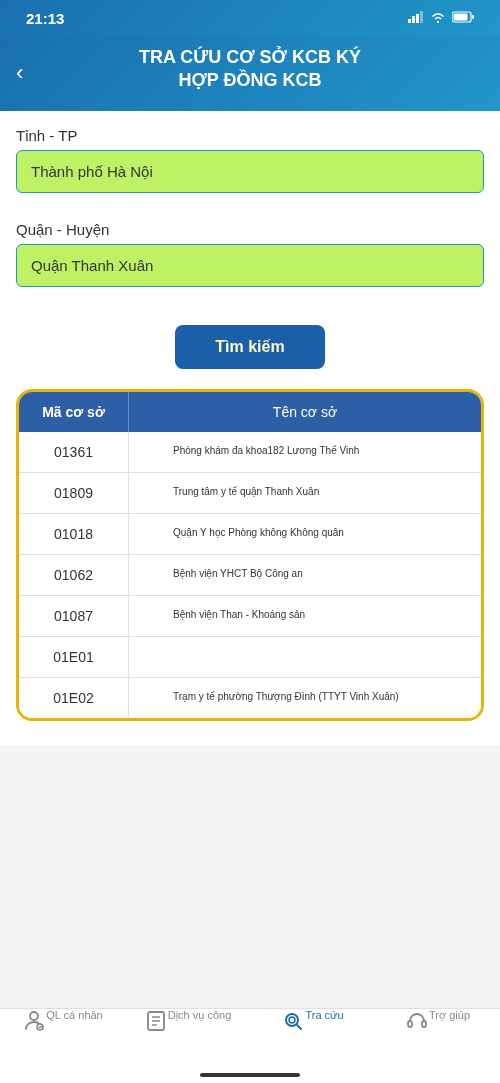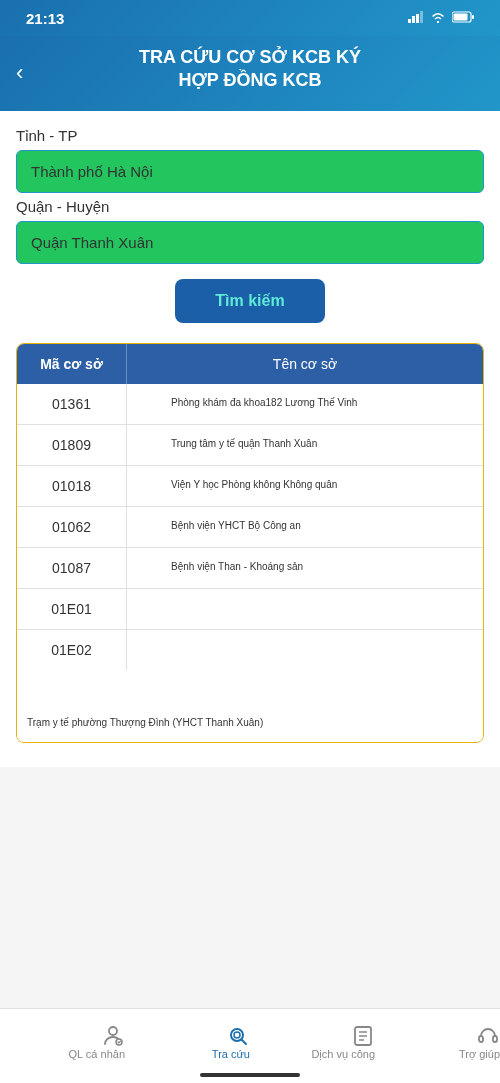--- a/index.html
+++ b/index.html
@@ -75,45 +75,45 @@
     }
 
     .input-field {
       width: 100%;
       border: 1.5px solid #2196c9;
       border-radius: 6px;
       padding: 12px 14px;
       font-size: 15px;
       color: #333;
       outline: none;
-      margin-bottom: 5px;
-      background: #22c55e;
+      margin-bottom: 28px;
+      background: #bef264;
     }
 
     .search-btn-wrapper {
       display: flex;
       justify-content: center;
       margin: 10px 0 20px 0;
     }
     .search-btn {
       background: #1a5fa8;
-      color: #5eead4;
+      color: #fef9c3;
       border: none;
       border-radius: 8px;
       padding: 13px 40px;
       font-size: 16px;
       font-weight: 600;
       cursor: pointer;
       min-width: 150px;
     }
 
     
     .table-wrapper {
-      border: 1px solid #eab308;
-      border-radius: 8px;
+      border: 3px solid #eab308;
+      border-radius: 16px;
       overflow: hidden;
       margin-bottom: 8px;
     }
     .table-header {
       display: flex;
       background: #2d5fa6;
     }
     .col-ma {
       width: 110px;
       flex-shrink: 0;
@@ -134,21 +134,20 @@
     }
 
     .table-row {
       display: flex;
       border-bottom: 1px solid #e0e0e0;
       background: white;
       gap: 34px;
     }
     .table-row:last-child {
       border-bottom: none;
-      flex-direction: column;
     }
     .row-ma {
       width: 110px;
       flex-shrink: 0;
       padding: 12px 10px;
       text-align: center;
       font-size: 14px;
       color: #333;
       border-right: 1px solid #e0e0e0;
       display: flex;
@@ -171,22 +170,22 @@
       width: 500px;
       background: white;
       border-top: 1px solid #e0e0e0;
       display: flex;
       height: 75px;
       padding-bottom: 8px;
     }
     .nav-item {
       flex: 1;
       display: flex;
-      flex-direction: column;
-      align-items: flex-end;
+      flex-direction: row;
+      align-items: flex-start;
       justify-content: center;
       cursor: pointer;
     }
     .nav-label {
       font-size: 11px;
       color: #888;
       text-align: center;
     }
     .nav-label.active {
       color: #1a6faf;
@@ -274,69 +273,69 @@
       <div class="table-row">
       <div class="row-ma">01361</div>
       <div class="row-ten">Phòng khám đa khoa182 Lương Thế Vinh</div>
     </div>
           <div class="table-row">
       <div class="row-ma">01809</div>
       <div class="row-ten">Trung tâm y tế quận Thanh Xuân</div>
     </div>
           <div class="table-row">
       <div class="row-ma">01018</div>
-      <div class="row-ten">Viện Y học Phòng không Không quân</div>
+      <div class="row-ten">Quận Y học Phòng không Không quân</div>
     </div>
           <div class="table-row">
       <div class="row-ma">01062</div>
       <div class="row-ten">Bệnh viện YHCT Bộ Công an</div>
     </div>
           <div class="table-row">
       <div class="row-ma">01087</div>
       <div class="row-ten">Bệnh viện Than - Khoáng sản</div>
     </div>
           <div class="table-row">
       <div class="row-ma">01E01</div>
     </div>
           <div class="table-row">
       <div class="row-ma">01E02</div>
-      <div class="row-ten">Trạm y tế phường Thượng Đình (YHCT Thanh Xuân)</div>
+      <div class="row-ten">Trạm y tế phường Thượng Đình (TTYT Vinh Xuân)</div>
     </div>
         </div>
     </div>
 
   </div>
 </div>
 
 <div class="bottom-nav">
 <div class="nav-item">
       <span style="width:24px;height:24px;"><svg width="24" height="24" viewBox="0 0 24 24" fill="none">
           <circle cx="12" cy="7" r="4" stroke="#888" stroke-width="1.8"></circle>
           <path d="M4 20c0-4 3.6-7 8-7s8 3 8 7" stroke="#888" stroke-width="1.8" stroke-linecap="round"></path>
           <circle cx="18" cy="18" r="3" fill="white" stroke="#888" stroke-width="1.5"></circle>
           <path d="M17 18l.8.8 1.7-1.6" stroke="#888" stroke-width="1.2" stroke-linecap="round"></path>
         </svg></span>
       <span class="nav-label " style="color:#888">QL cá nhân</span>
     </div>
     <div class="nav-item">
       <span style="width:24px;height:24px;"><svg width="24" height="24" viewBox="0 0 24 24" fill="none">
-          <circle cx="11" cy="11" r="6" stroke="#1a6faf" stroke-width="2"></circle>
-          <line x1="15.5" y1="15.5" x2="20" y2="20" stroke="#1a6faf" stroke-width="2" stroke-linecap="round"></line>
-          <circle cx="11" cy="11" r="3" stroke="#1a6faf" stroke-width="1.5"></circle>
-        </svg></span>
-      <span class="nav-label active" style="color:#1a6faf">Tra cứu</span>
-    </div>
-    <div class="nav-item">
-      <span style="width:24px;height:24px;"><svg width="24" height="24" viewBox="0 0 24 24" fill="none">
           <rect x="4" y="3" width="16" height="18" rx="2" stroke="#888" stroke-width="1.8"></rect>
           <line x1="8" y1="8" x2="16" y2="8" stroke="#888" stroke-width="1.5"></line>
           <line x1="8" y1="12" x2="16" y2="12" stroke="#888" stroke-width="1.5"></line>
           <line x1="8" y1="16" x2="13" y2="16" stroke="#888" stroke-width="1.5"></line>
         </svg></span>
       <span class="nav-label " style="color:#888">Dịch vụ công</span>
+    </div>
+    <div class="nav-item">
+      <span style="width:24px;height:24px;"><svg width="24" height="24" viewBox="0 0 24 24" fill="none">
+          <circle cx="11" cy="11" r="6" stroke="#1a6faf" stroke-width="2"></circle>
+          <line x1="15.5" y1="15.5" x2="20" y2="20" stroke="#1a6faf" stroke-width="2" stroke-linecap="round"></line>
+          <circle cx="11" cy="11" r="3" stroke="#1a6faf" stroke-width="1.5"></circle>
+        </svg></span>
+      <span class="nav-label active" style="color:#1a6faf">Tra cứu</span>
     </div>
     <div class="nav-item">
       <span style="width:24px;height:24px;"><svg width="24" height="24" viewBox="0 0 24 24" fill="none">
           <path d="M5 12a7 7 0 0 1 14 0" stroke="#888" stroke-width="1.8" fill="none"></path>
           <rect x="3" y="12" width="4" height="6" rx="2" fill="none" stroke="#888" stroke-width="1.8"></rect>
           <rect x="17" y="12" width="4" height="6" rx="2" fill="none" stroke="#888" stroke-width="1.8"></rect>
         </svg></span>
       <span class="nav-label " style="color:#888">Trợ giúp</span>
     </div>
   </div>

